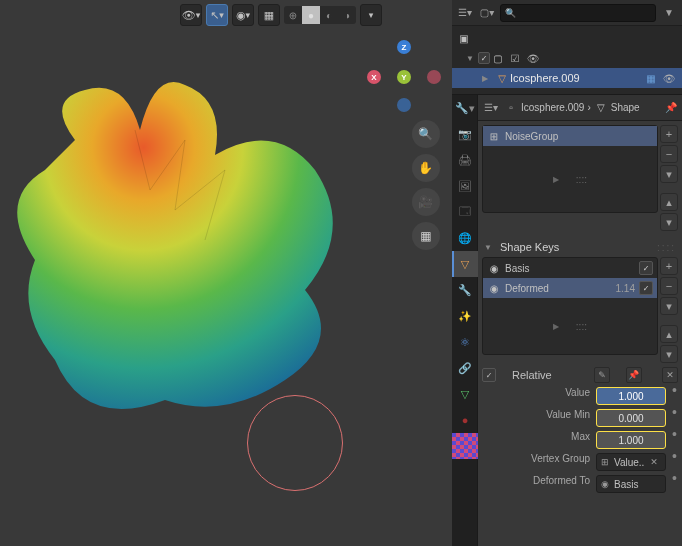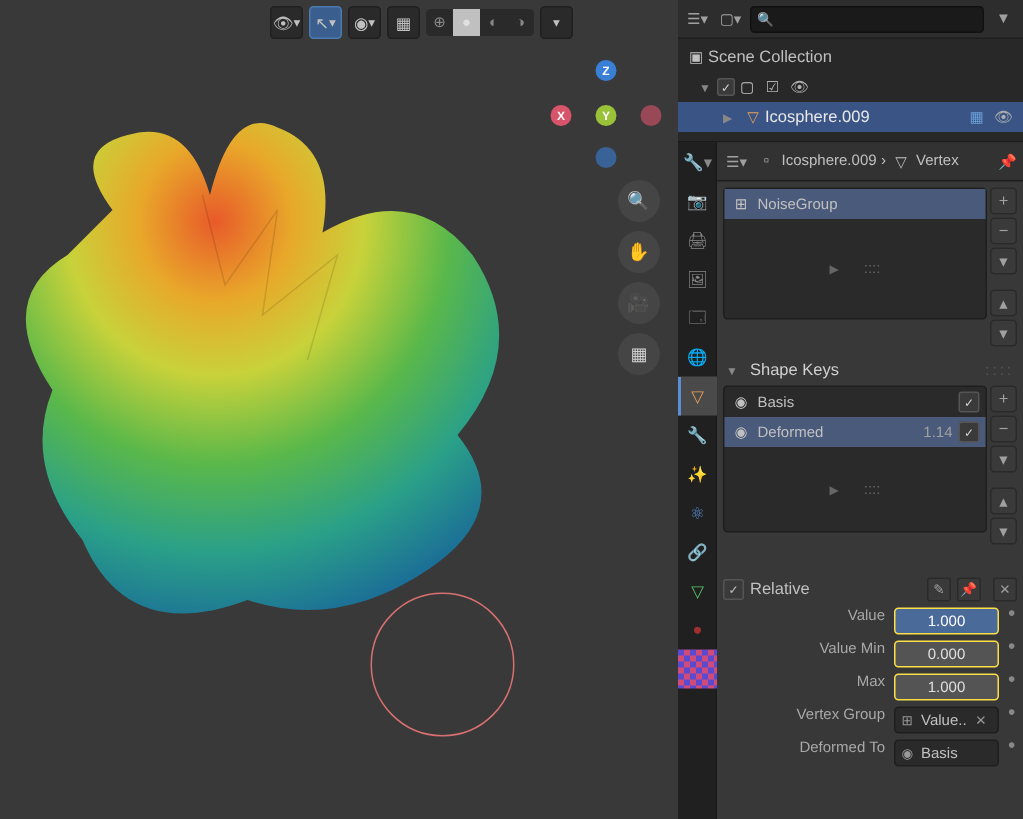--- a/index.html
+++ b/index.html
@@ -89,21 +89,21 @@
   .drag { margin-left: auto; color: #555; font-size: 10px; letter-spacing: 2px; }
   
   .sk-list { flex: 1; background: #2a2a2a; border: 1px solid #1e1e1e; border-radius: 3px; height: 98px; display: flex; flex-direction: column; }
   .sk-item { height: 20px; display: flex; align-items: center; padding: 0 4px; gap: 4px; font-size: 10px; }
   .sk-item.sel { background: #4a5a7a; }
   .sk-name { flex: 1; }
   .sk-val { width: 32px; text-align: right; color: #a0a0a0; }
   .sk-check { width: 14px; height: 14px; background: #3a3a3a; border: 1px solid #555; border-radius: 2px; display: flex; align-items: center; justify-content: center; font-size: 8px; color: #d0d0d0; }
   .sk-check.on::after { content: "✓"; }
   
-  .rel-row { display: flex; align-items: center; gap: 4px; margin: 22px 0 4px 0; }
+  .rel-row { display: flex; align-items: center; gap: 16px; margin: 4px 0 4px 0; }
   .checkbox { width: 14px; height: 14px; background: #3a3a3a; border: 1px solid #555; border-radius: 2px; display: flex; align-items: center; justify-content: center; font-size: 8px; }
   .checkbox.on::after { content: "✓"; color: #c0c0c0; }
   .rel-spacer { flex: 1; }
   .mini-btn { width: 16px; height: 16px; background: #3a3a3a; border: 1px solid #2a2a2a; border-radius: 2px; display: flex; align-items: center; justify-content: center; font-size: 9px; color: #a0a0a0; cursor: pointer; }
   
   .field-row { display: flex; align-items: flex-start; gap: 6px; height: 20px; margin: 2px 0; }
   .field-label { flex: 1; text-align: right; font-size: 10px; color: #a8a8a8; }
   .num-field { width: 70px; height: 18px; background: #545454; border: 1px solid #fde047; border-radius: 3px; display: flex; align-items: center; justify-content: center; font-size: 10px; color: #e0e0e0; }
   .num-field.active { background: #4a6a9a; color: #fff; }
   .dot { width: 6px; color: #888; font-size: 14px; line-height: 6px; }
@@ -175,21 +175,20 @@
       <div class="out-menu">☰▾</div>
       <div class="out-menu">▢▾</div>
       <div class="search">
         <span class="search-icon">🔍</span>
       </div>
       <div class="out-menu">▼</div>
     </div>
     <div class="out-tree">
       <div class="tree-row">
         <span class="ico">▣</span>
-        <span class="tree-label">Scene Collection</span>
       </div>
       <div class="tree-row" style="padding-left:14px">
         <span class="tri">▼</span>
         <span class="sk-check on" style="width:12px;height:12px"></span>
         <span class="ico">▢</span>
         <span class="eye-col">☑</span>
         <span class="eye-col">👁</span>
       </div>
       <div class="tree-row sel" style="padding-left:30px">
         <span class="tri">▶</span>
@@ -220,21 +219,21 @@
     </div>
 
     <div class="panel">
       <div class="panel-hdr">
         <div class="out-menu">☰▾</div>
         <div class="breadcrumb">
           <span class="bc-ico">▫</span>
           <span>Icosphere.009</span>
           <span>›</span>
           <span class="bc-ico">▽</span>
-          <span>Vertex</span>
+          <span>Shape</span>
         </div>
         <span class="pin">📌</span>
       </div>
 
       <div class="panel-body">
 
         <div class="vg-row">
           <div class="vg-list">
             <div class="vg-item sel">
               <span class="bc-ico">⊞</span>

